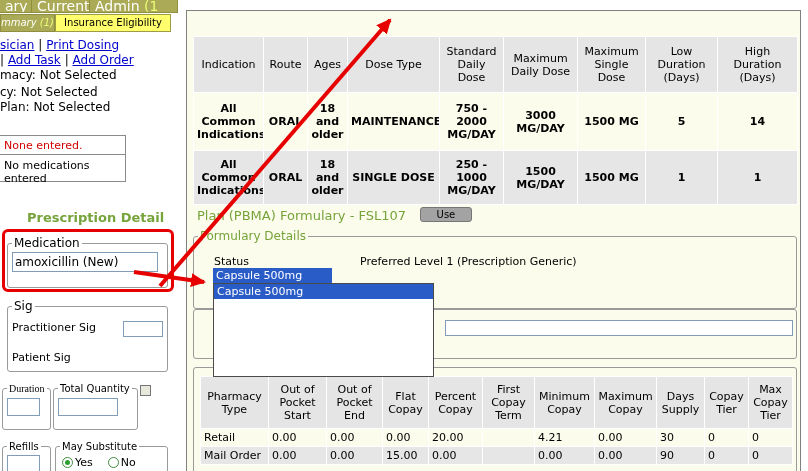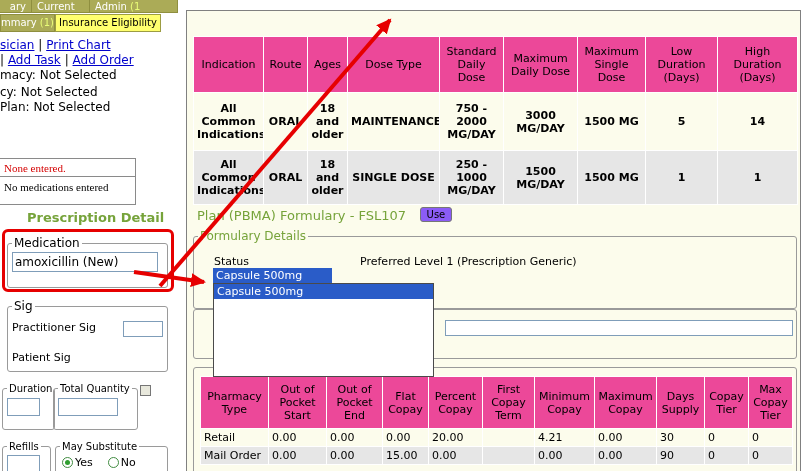--- a/index.html
+++ b/index.html
@@ -6,21 +6,21 @@
   html,body { background:#fff; }
   .app {
     position: relative; width: 808px; height: 471px; overflow: hidden;
     background: #ffffff; color: #000;
     font-family: "DejaVu Sans", "Liberation Sans", sans-serif; font-size: 11px;
   }
   .abs { position: absolute; }
 
   
   .tabstrip { display: flex; background:#ABAB57; border-bottom:1px solid #8F8F3F; }
-  .tabstrip .t { color:#fff; font-size:10px; line-height:13px; border-right:1px solid #8F8F3F;
+  .tabstrip .t { color:#fff; font-size:14px; line-height:13px; border-right:1px solid #8F8F3F;
                  padding:0 5px; white-space:nowrap; overflow:hidden; cursor:pointer; }
   .cnt { color:#E9FC77; }
   .tab2 { font-size:10px; line-height:16px; text-align:center; white-space:nowrap; overflow:hidden; cursor:pointer; }
   .tab2.olive { background:#ABAB57; color:#fff; border:1px solid #8F8F3F; }
   .tab2.yellow { background:#FFFF6E; color:#000; border:1px solid #9C9C42; font-size:10px; }
 
   
   .links { font-size:12px; white-space:nowrap; }
   .links a { color:#0000CC; text-decoration:underline; cursor:pointer; }
   .plain { font-size:12px; white-space:nowrap; }
@@ -32,28 +32,28 @@
   fieldset { border:1px solid #9A9A9A; border-radius:3px; position:absolute; background:transparent; }
   legend { font-size:12px; margin-left:4px; padding:0 2px; white-space:nowrap; }
   fieldset.small legend { font-size:10px; }
   input.txt { border:1px solid #7F9DB9; background:#fff; font-family:inherit; font-size:11px; padding:1px 2px; }
 
   
   .panel { background:#FCFCEC; border:1px solid #808080; }
   .panel-title { text-align:center; color:#76A33A; font-size:15px; padding-top:3px; }
   table.grid { border-collapse:collapse; table-layout:fixed; font-size:11px; }
   table.grid th, table.grid td { border:1px solid #fff; padding:2px 3px; vertical-align:middle; overflow:hidden; }
-  table.grid th { background:#ec4899; font-weight:normal; text-align:center; }
+  table.grid th { background:#e5e5e5; font-weight:normal; text-align:center; }
   table.dosing td { text-align:center;font-weight:bold; }
   table.copay td { text-align:left; }
   tr.alt td { background:#E6E6E6; }
   .green { color:#76A33A; }
   .plan-title { font-size:13px; white-space:nowrap; }
-  .use-btn { font-size:10px; padding:1px 6px; border:1px solid #767676; border-radius:3px;
-             background:#8b5cf6; margin-left:10px; cursor:pointer; font-family:inherit; vertical-align:2px; }
+  .use-btn { font-size:10px; padding:1px 16px; border:1px solid #767676; border-radius:3px;
+             background:#a3a3a3; margin-left:10px; cursor:pointer; font-family:inherit; vertical-align:2px; }
   .flegend { color:#76A33A; font-size:12px; }
   .lblrow { font-size:11px; }
 
   
   .combo-sel { background:#2A5CC8; color:#fff; font-size:11px; line-height:15px; padding-left:3px;
                z-index:30; cursor:pointer; white-space:nowrap; overflow:hidden; }
   .listbox { background:#fff; border:1px solid #4A4A4A; z-index:30; }
   .listbox .item { font-size:11px; line-height:15px; padding-left:3px; cursor:pointer; white-space:nowrap; }
   .listbox .item.sel { background:#2A5CC8; color:#fff; }
 
@@ -72,43 +72,43 @@
 <body>
 
 <div class="app">
 
   <div class="tabstrip abs" style="left:0; top:0; width:178px; height:13px;">
     <div class="t" style="width:32px; text-align:right;"><span>ary</span></div>
     <div class="t" style="width:58px; text-align:left;"><span>Current</span></div>
     <div class="t" style="width:88px;"><span>Admin </span><span class="cnt">(1</span></div>
   </div>
 
-  <div class="tab2 olive abs" style="left:0; top:14px; width:55px; height:18px;">
+  <div class="tab2 olive abs" style="left:0; top:14px; width:55px; height:18px;font-style:italic;">
     <span>mmary </span><span class="cnt">(1)</span>
   </div>
-  <div class="tab2 yellow abs" style="left:55px; top:14px; width:106px; height:18px;">
+  <div class="tab2 yellow abs" style="left:55px; top:14px; width:116px; height:18px;">
     <span>Insurance Eligibility</span>
   </div>
 
   <div class="links abs" style="left:0; top:38px;">
     <a>sician</a>
     <span>|</span>
-    <a>Print Chart</a>
+    <a>Print Dosing</a>
   </div>
   <div class="links abs" style="left:0; top:53px;">
     <span>|</span>
     <a>Add Task</a>
     <span>|</span>
     <a>Add Order</a>
   </div>
   <div class="plain abs" style="left:0; top:68px;">macy: Not Selected</div>
   <div class="plain abs" style="left:0; top:85px;">cy: Not Selected</div>
   <div class="plain abs" style="left:0; top:100px;">Plan: Not Selected</div>
 
-  <div class="alertbox abs" style="left:-1px; top:158px; width:137px; height:47px;font-family:Liberation Serif, serif;">
+  <div class="alertbox abs" style="left:-1px; top:135px; width:127px; height:47px;">
     <div class="r1">None entered.</div>
     <div class="r2">No medications entered</div>
   </div>
 
   <div class="sect-title abs" style="left:27px; top:210px;">Prescription Detail</div>
 
   <fieldset style="left:7px; top:236px; width:161px; height:52px;">
     <legend>Medication</legend>
     <input class="txt" style="margin: 2px 0px 0px 4px; width: 146px; height: 20px; font-size: 12px;" value="amoxicillin (New)">
   </fieldset>
@@ -117,21 +117,21 @@
     <legend>Sig</legend>
     <div style="margin:8px 4px 0 4px; position:relative; height:18px;">
       <span class="lblrow">Practitioner Sig</span>
       <input class="txt" style="position: absolute; right: 0px; top: 0px; width: 40px; height: 16px;">
     </div>
     <div style="margin:12px 4px 0 4px;">
       <span class="lblrow">Patient Sig</span>
     </div>
   </fieldset>
 
-  <fieldset class="small" style="left:2px; top:383px; width:49px; height:47px;">
+  <fieldset class="small" style="left:2px; top:383px; width:49px; height:47px;font-family:Liberation Serif, serif;">
     <legend>Duration</legend>
     <input class="txt" style="margin: 4px 0px 0px 4px; width: 33px; height: 18px;">
   </fieldset>
   <fieldset class="small" style="left:53px; top:383px; width:85px; height:47px;">
     <legend>Total Quantity</legend>
     <input class="txt" style="margin: 4px 0px 0px 4px; width: 60px; height: 18px;">
   </fieldset>
   <div class="mini-btn abs" style="left:140px; top:385px; width:11px; height:11px;"></div>
 
   <fieldset class="small" style="left:2px; top:441px; width:49px; height:40px;">

